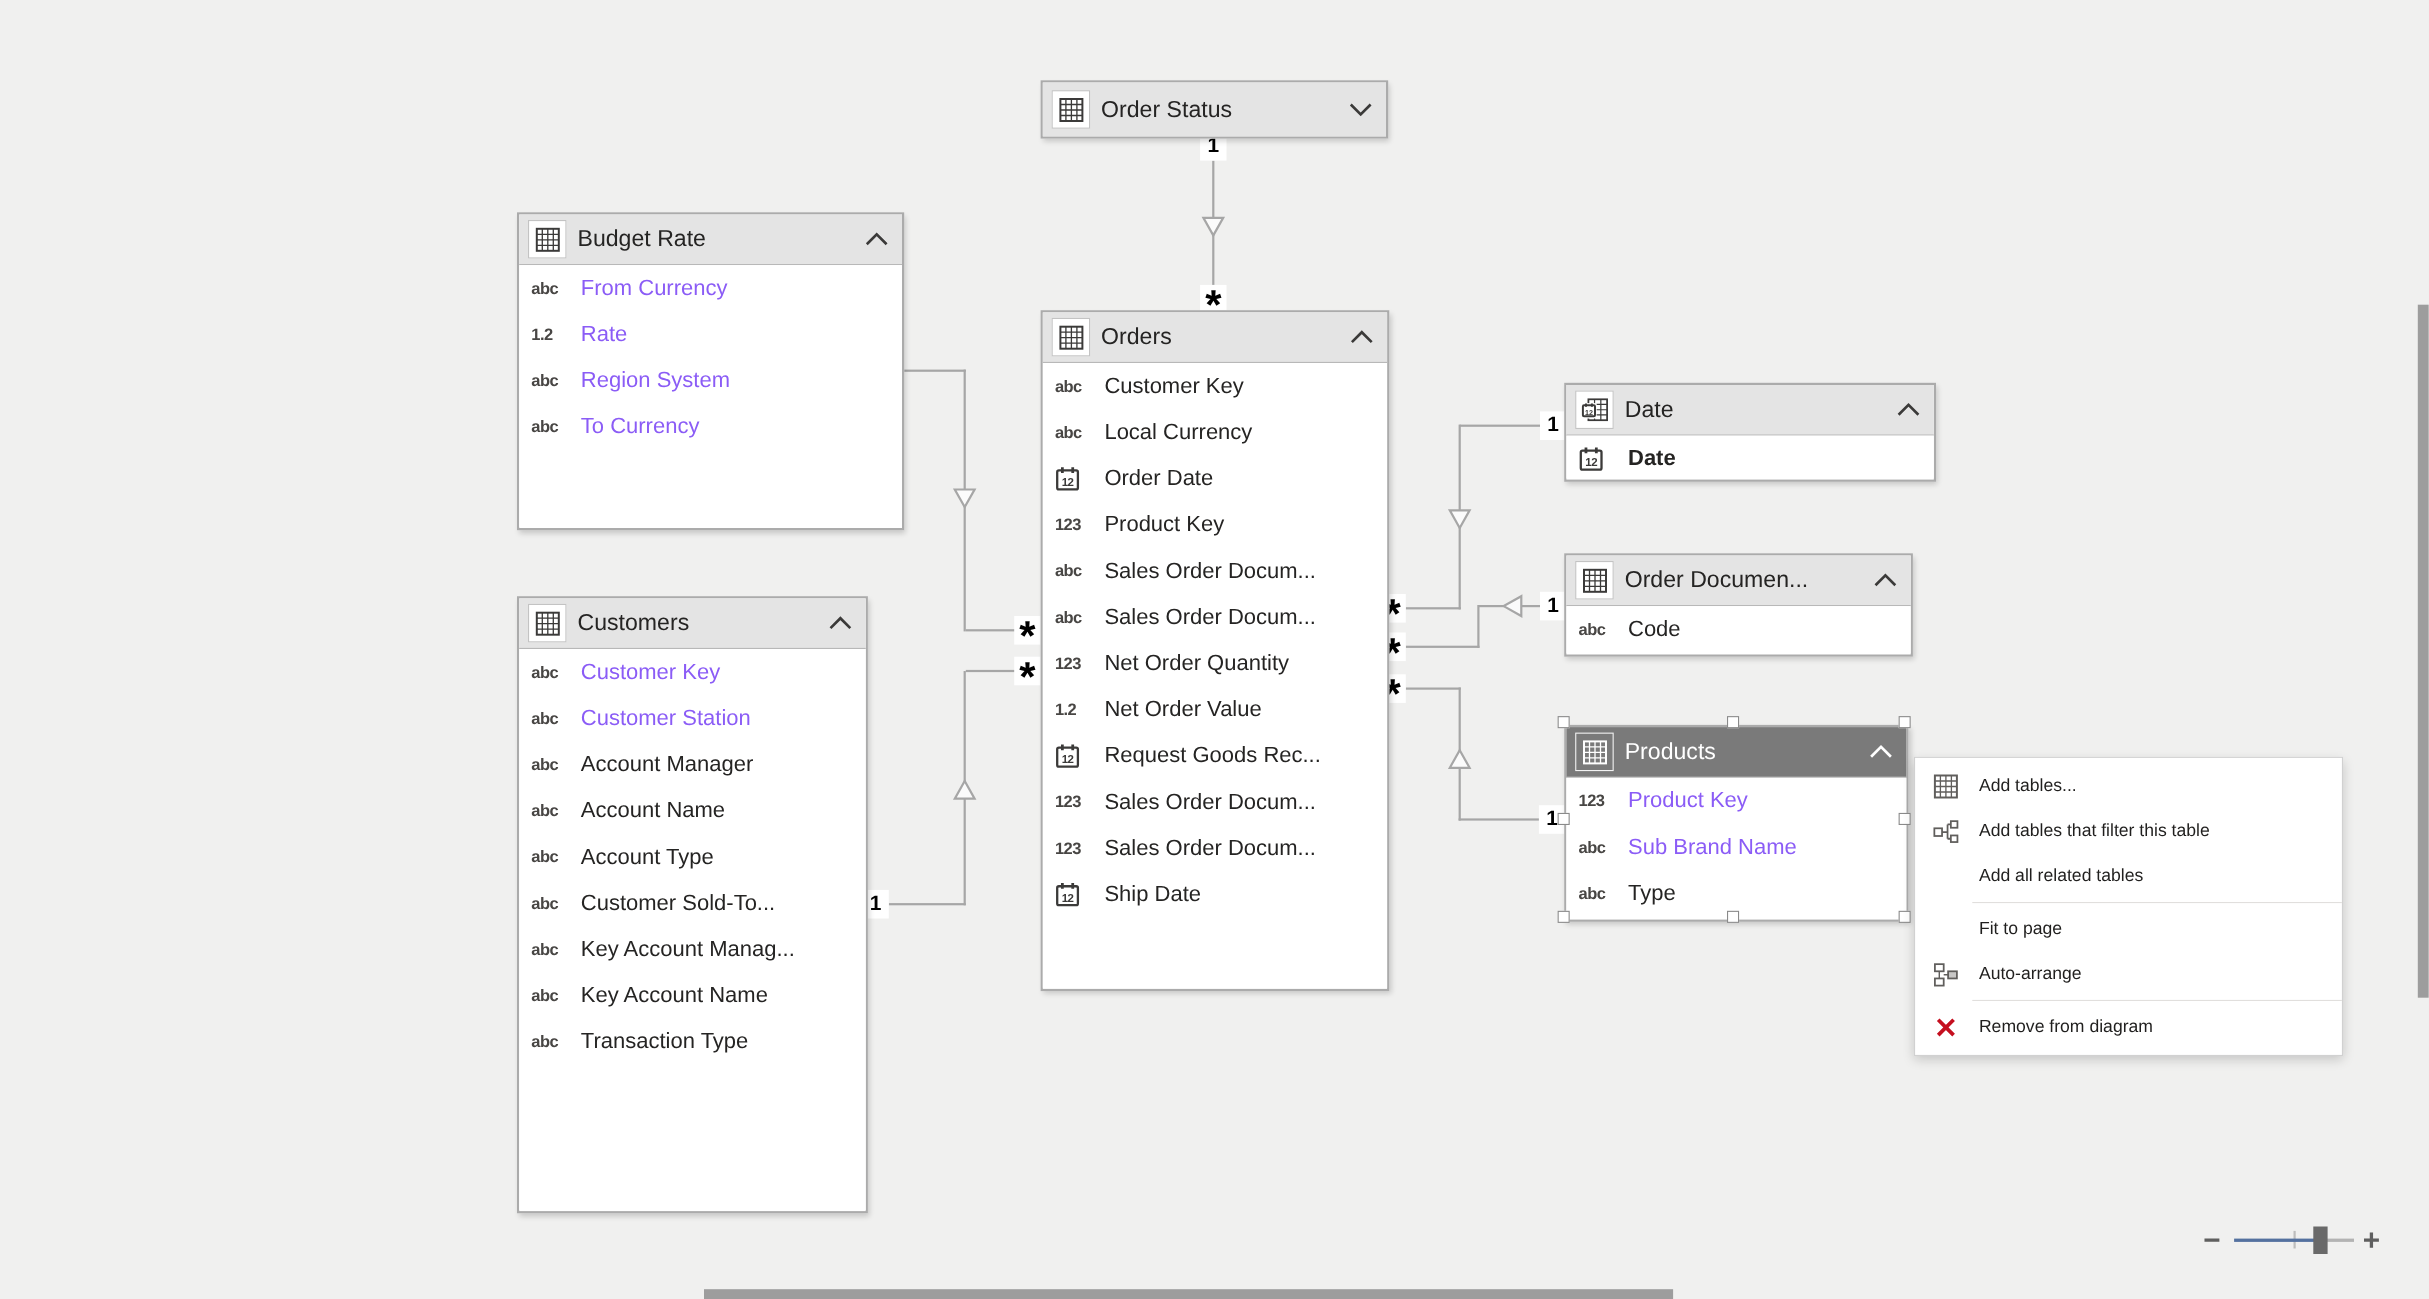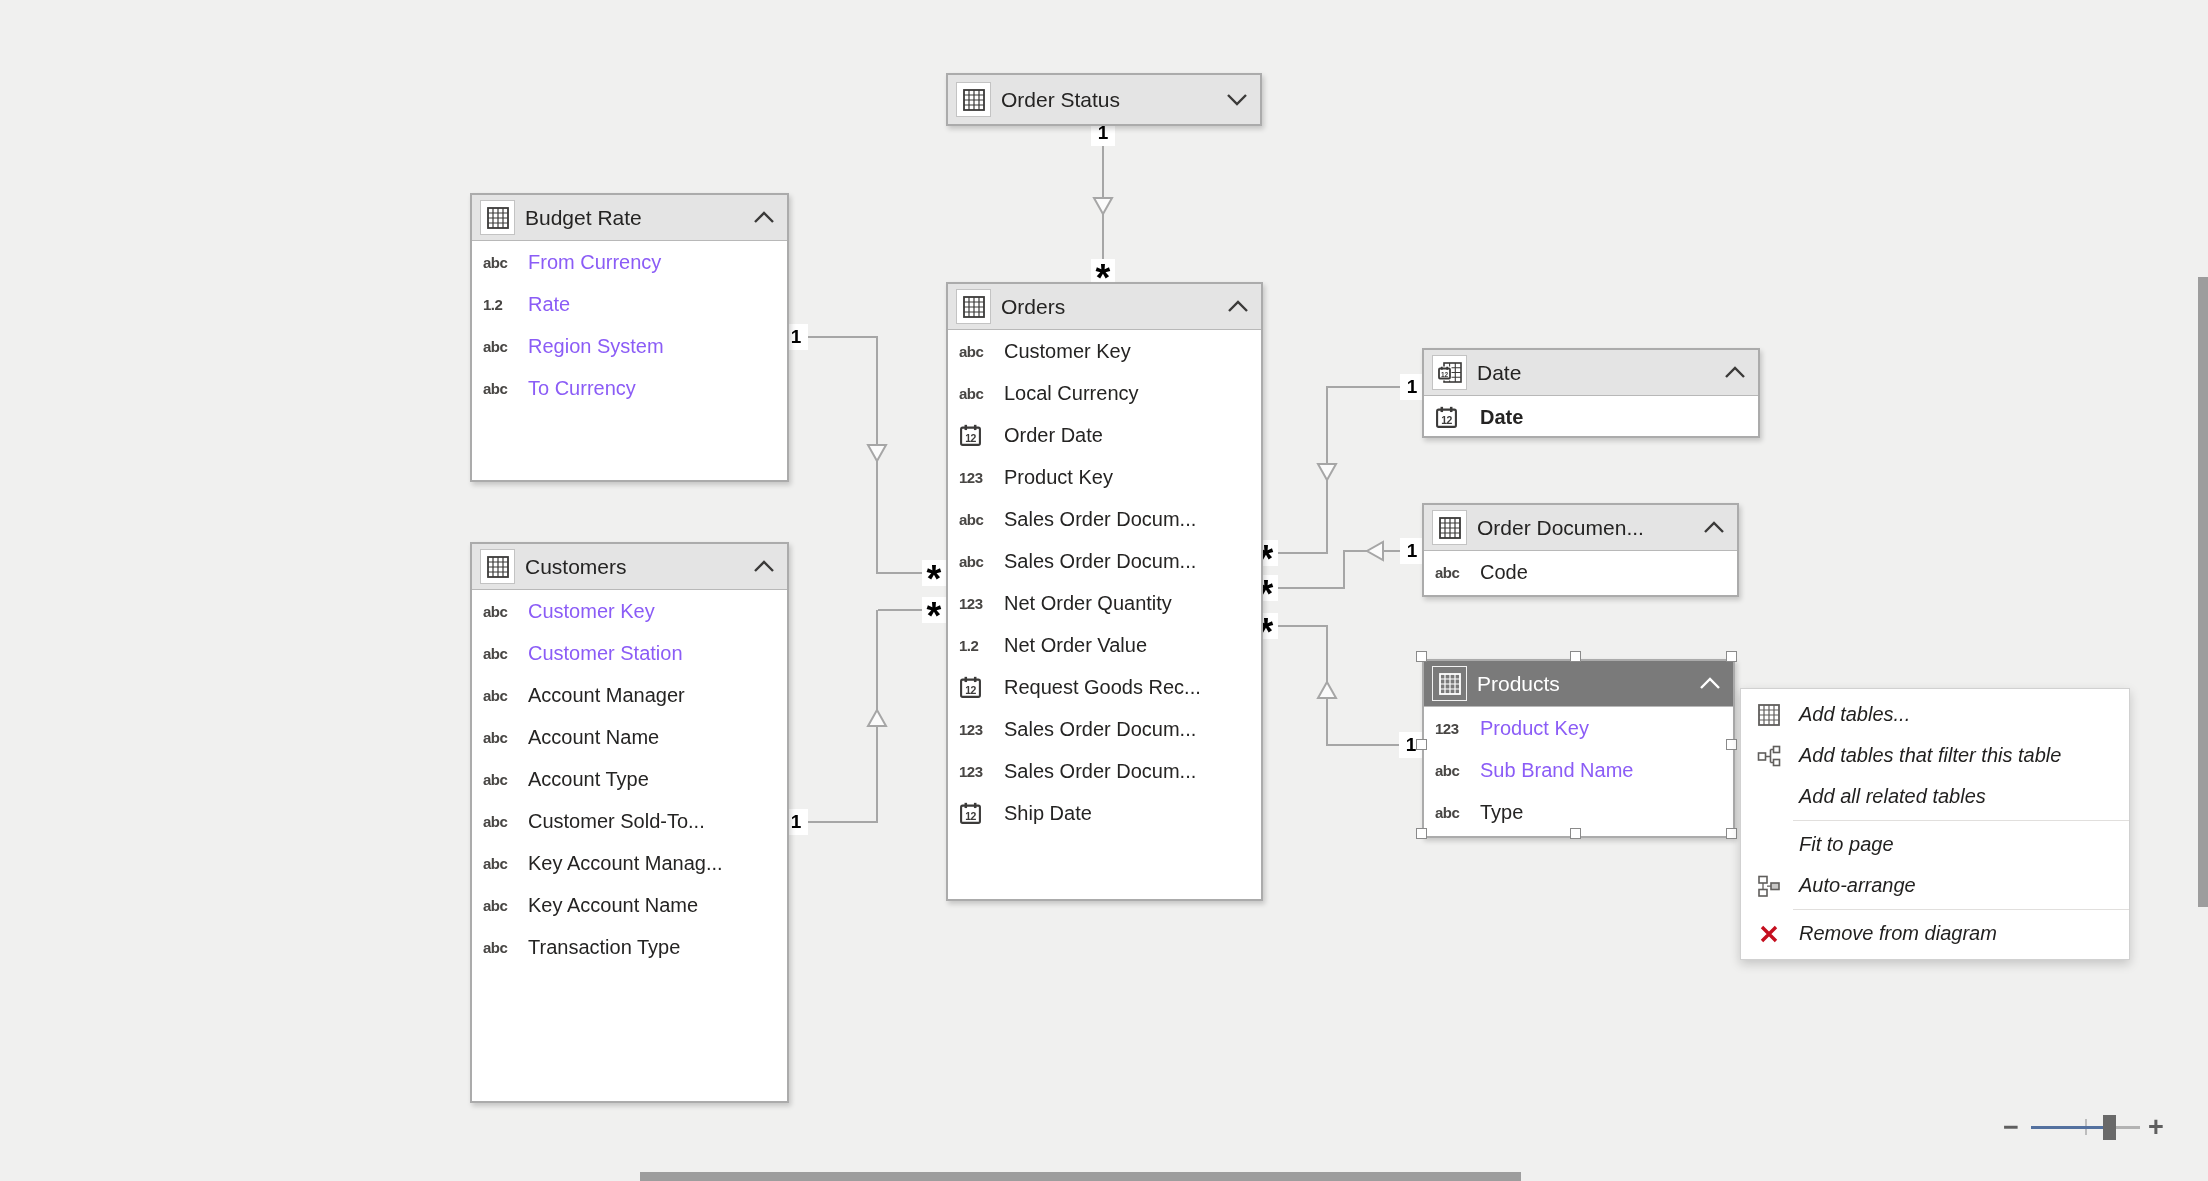--- a/index.html
+++ b/index.html
@@ -66,21 +66,21 @@
   .menu{
     position:absolute;left:1740px;top:688px;width:390px;background:#ffffff;
     border:1px solid #d1d1d1;box-shadow:0 4px 10px rgba(0,0,0,0.18);
     padding:5px 0;box-sizing:border-box;
   }
   .mi{height:41px;display:flex;align-items:center;padding:0 14px;gap:17px;}
   .mi-icon{width:27px;flex:none;display:flex;align-items:center;justify-content:center;color:#605e5c;}
   .mi-icon svg{width:24px;height:24px;}
   .mi-icon.red{color:#c50f1f;}
   .mi-icon.red svg{width:20px;height:20px;}
-  .mi-label{font-size:20px;color:#201f1e;white-space:nowrap;font-style:italic;}
+  .mi-label{font-size:16px;color:#201f1e;white-space:nowrap;}
   .msep{height:1px;background:#e1dfdd;margin:3px 0 3px 52px;}
   
   .zoomglyph{position:absolute;font-size:27px;font-weight:700;color:#5f5f5f;line-height:1;}
   .ztrack-blue{position:absolute;left:2031px;top:1126px;width:76px;height:3px;background:#54719f;}
   .ztrack-gray{position:absolute;left:2107px;top:1126px;width:33px;height:3px;background:#b3b3b3;}
   .ztick{position:absolute;left:2085px;top:1119px;width:2px;height:16px;background:#bdbdbd;}
   .zthumb{position:absolute;left:2103px;top:1115px;width:13px;height:25px;background:#696969;}
   
   .hbar{position:absolute;left:640px;top:1172px;width:881px;height:9px;background:#9d9d9d;}
   .vbar{position:absolute;left:2198px;top:277px;width:10px;height:630px;background:#9d9d9d;}
@@ -225,21 +225,21 @@
       </span>
     <span class="tbl-name">Order Status</span>
     <span class="chev">
         <svg>
           <use href="#sym-chev-down"></use>
         </svg>
       </span>
   </div>
 </div>
 
-<div class="tbl" style="left:470px;top:193px;width:319px;height:289px;">
+<div class="tbl" style="left:470px;top:193px;width:352px;height:289px;">
   <div class="tbl-h">
     <span class="tbl-icon">
         <svg>
           <use href="#sym-grid"></use>
         </svg>
       </span>
     <span class="tbl-name">Budget Rate</span>
     <span class="chev">
         <svg>
           <use href="#sym-chev-up"></use>

